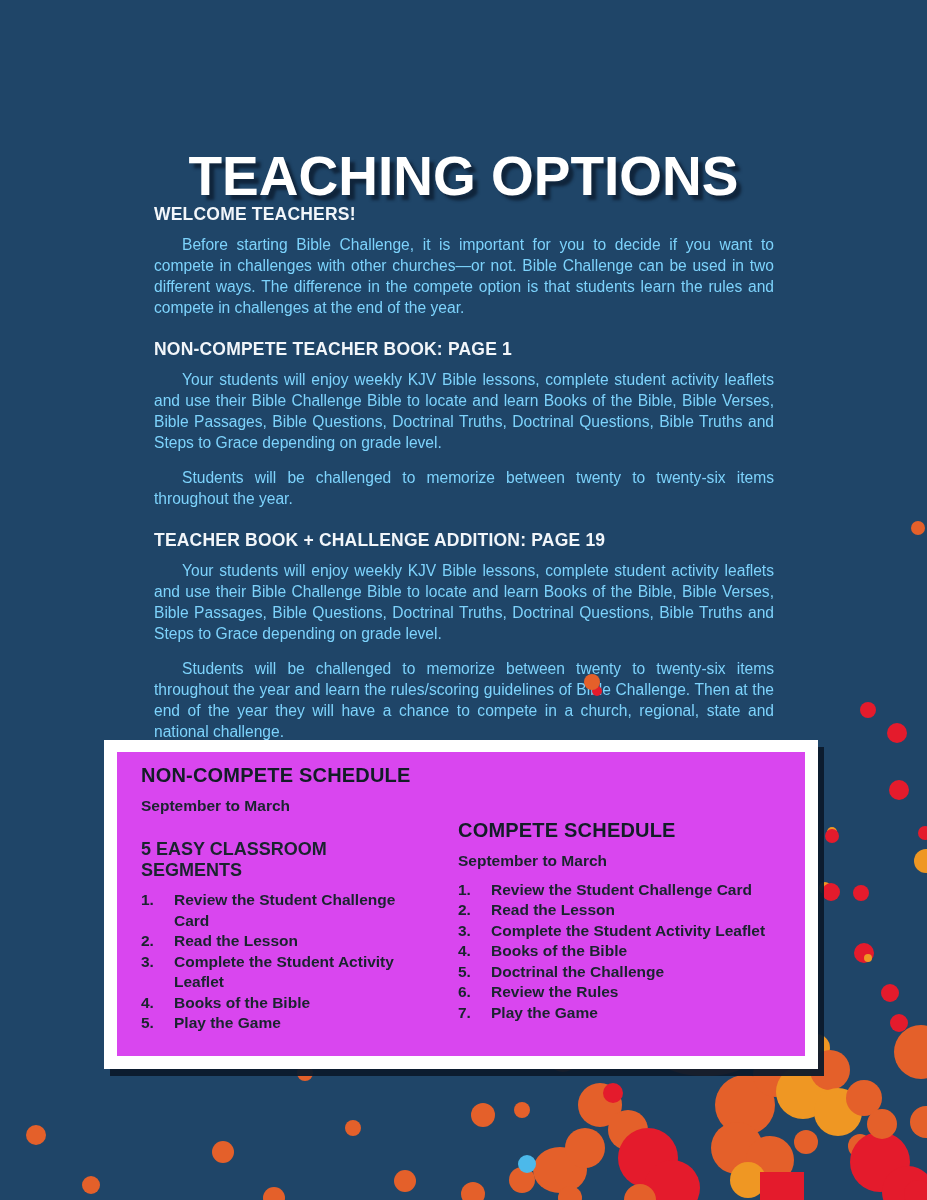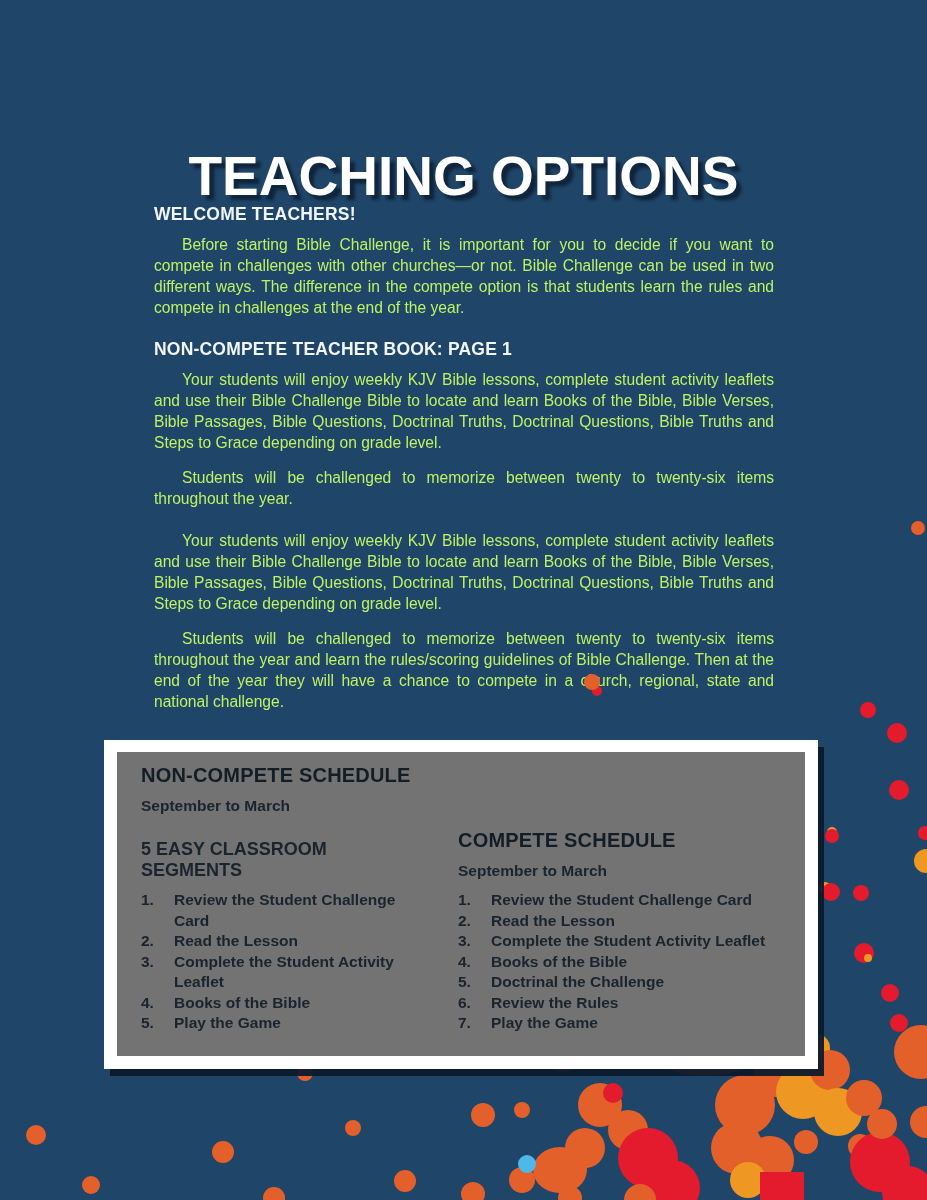--- a/index.html
+++ b/index.html
@@ -23,39 +23,39 @@
     position:absolute;left:154px;top:204px;width:620px;
     color:#e9eef4;
   }
   .section-heading{
     font-size:17.5px;font-weight:700;color:#f2f6fa;
     letter-spacing:.2px;margin:0 0 9px 0;
   }
   .section{margin-bottom:21px;}
   .body-p{
     font-size:15.6px;line-height:21px;margin:0 0 14px 0;
-    text-align:justify;text-indent:28px;color:#bef264;
+    text-align:justify;text-indent:28px;color:#7dd3fc;
   }
   .body-p:last-child{margin-bottom:0;}
 
   
   .splatter{position:absolute;inset:0;z-index:5;pointer-events:none;}
   .c-o{fill:#e4602a;}  
   .c-r{fill:#e41b2c;}  
   .c-a{fill:#ef9723;}  
   .c-b{fill:#4cb9ea;}  
 
   
   .schedule-box{
     position:absolute;left:104px;top:740px;width:688px;z-index:10;
     background:#ffffff;padding:12px 13px 13px 13px;
     box-shadow:6px 7px 0 rgba(12,26,44,.95);
   }
   .schedule-panel{
-    background:#737373;display:flex;align-items:flex-end;
+    background:#d946ef;display:flex;align-items:center;
     padding:12px 0 22px 0;min-height:242px;
   }
   .sched-col-left{width:312px;flex:none;padding:0 8px 0 24px;box-sizing:border-box;}
   .sched-divider{width:2px;flex:none;background:#1d2c3a;margin:10px 0 14px 0;}
   .sched-col-right{flex:1;padding:0 10px 0 27px;margin-top:44px;}
   .sched-title{
     font-size:20px;font-weight:800;color:#121d26;
     margin:0 0 9px 0;letter-spacing:.2px;
   }
   .sched-sub{font-size:15.5px;font-weight:700;color:#1a242e;line-height:20px;}
@@ -79,20 +79,21 @@
       <p class="body-p">Before starting Bible Challenge, it is important for you to decide if you want to compete in challenges with other churches—or not. Bible Challenge can be used in two different ways. The difference in the compete option is that students learn the rules and compete in challenges at the end of the year.</p>
     </div>
 
     <div class="section">
       <h3 class="section-heading">NON-COMPETE TEACHER BOOK: PAGE 1</h3>
       <p class="body-p">Your students will enjoy weekly KJV Bible lessons, complete student activity leaflets and use their Bible Challenge Bible to locate and learn Books of the Bible, Bible Verses, Bible Passages, Bible Questions, Doctrinal Truths, Doctrinal Questions, Bible Truths and Steps to Grace depending on grade level.</p>
       <p class="body-p">Students will be challenged to memorize between twenty to twenty-six items throughout the year.</p>
     </div>
 
     <div class="section">
+      <h3 class="section-heading">TEACHER BOOK + CHALLENGE ADDITION: PAGE 19</h3>
       <p class="body-p">Your students will enjoy weekly KJV Bible lessons, complete student activity leaflets and use their Bible Challenge Bible to locate and learn Books of the Bible, Bible Verses, Bible Passages, Bible Questions, Doctrinal Truths, Doctrinal Questions, Bible Truths and Steps to Grace depending on grade level.</p>
       <p class="body-p">Students will be challenged to memorize between twenty to twenty-six items throughout the year and learn the rules/scoring guidelines of Bible Challenge. Then at the end of the year they will have a chance to compete in a church, regional, state and national challenge.</p>
     </div>
 
   </div>
 </div>
 
 <svg class="splatter" width="927" height="1200" viewBox="0 0 927 1200">
 
   <circle class="c-o" cx="918" cy="528" r="7"></circle>

